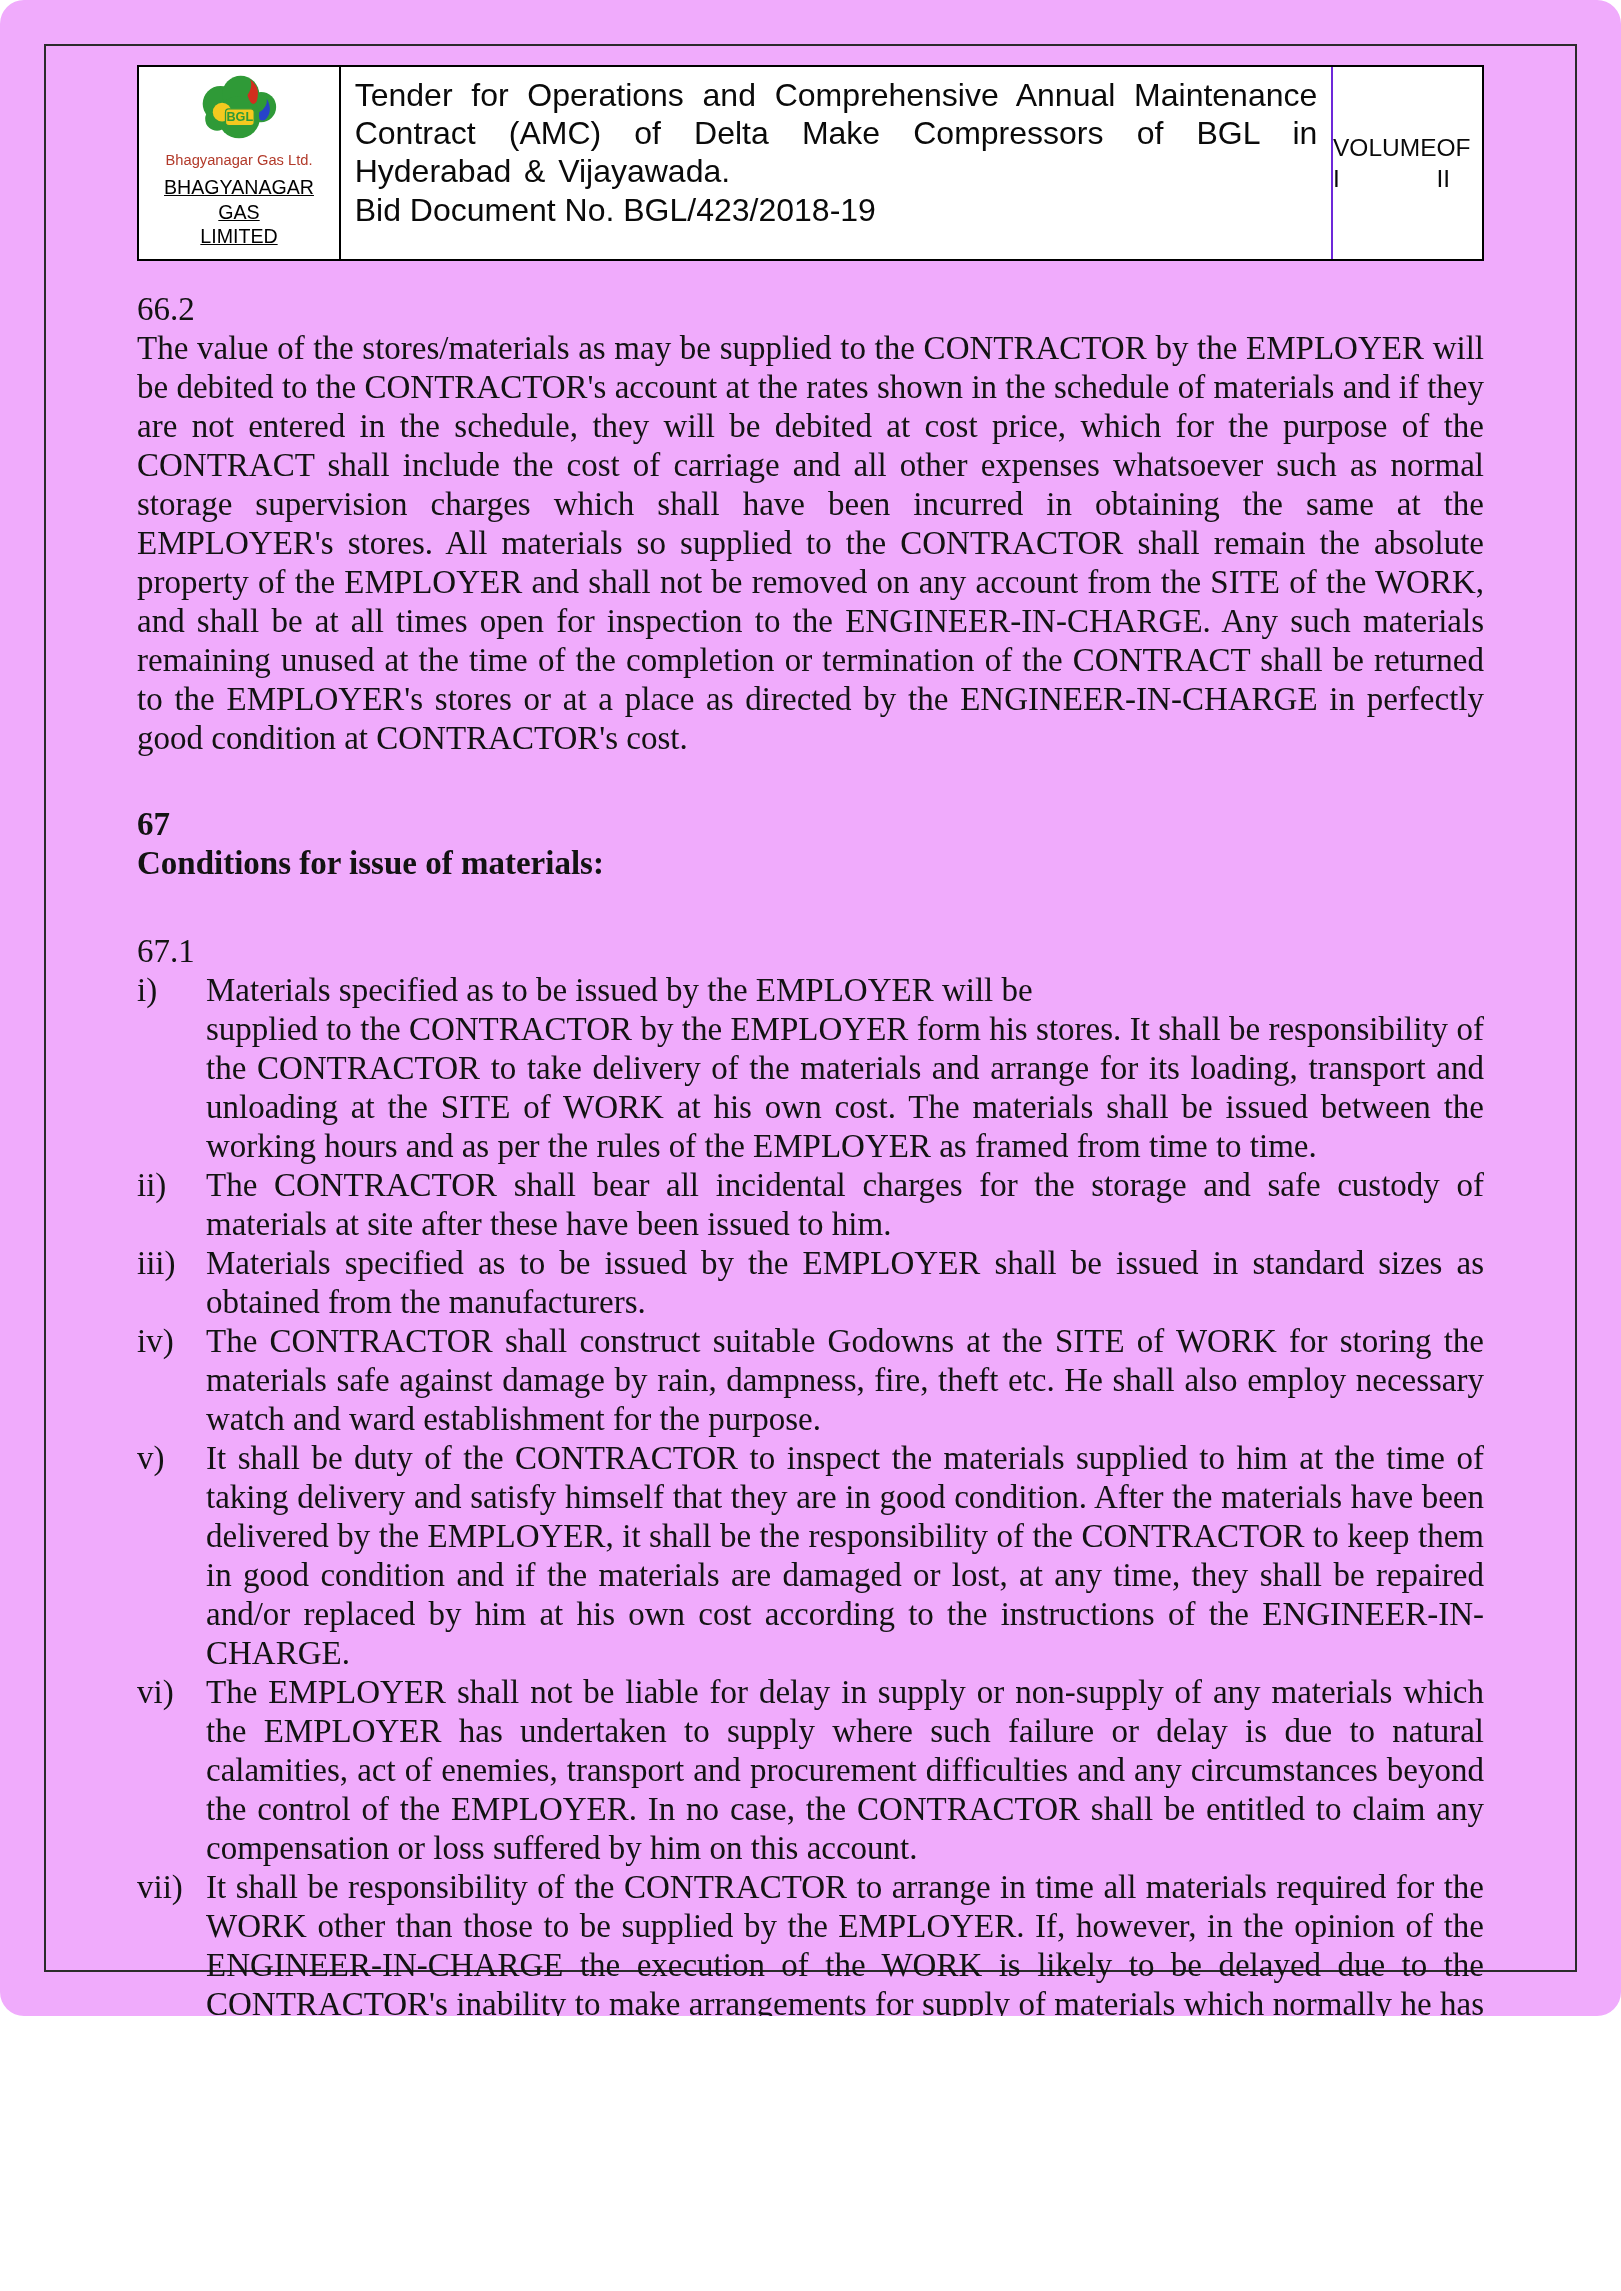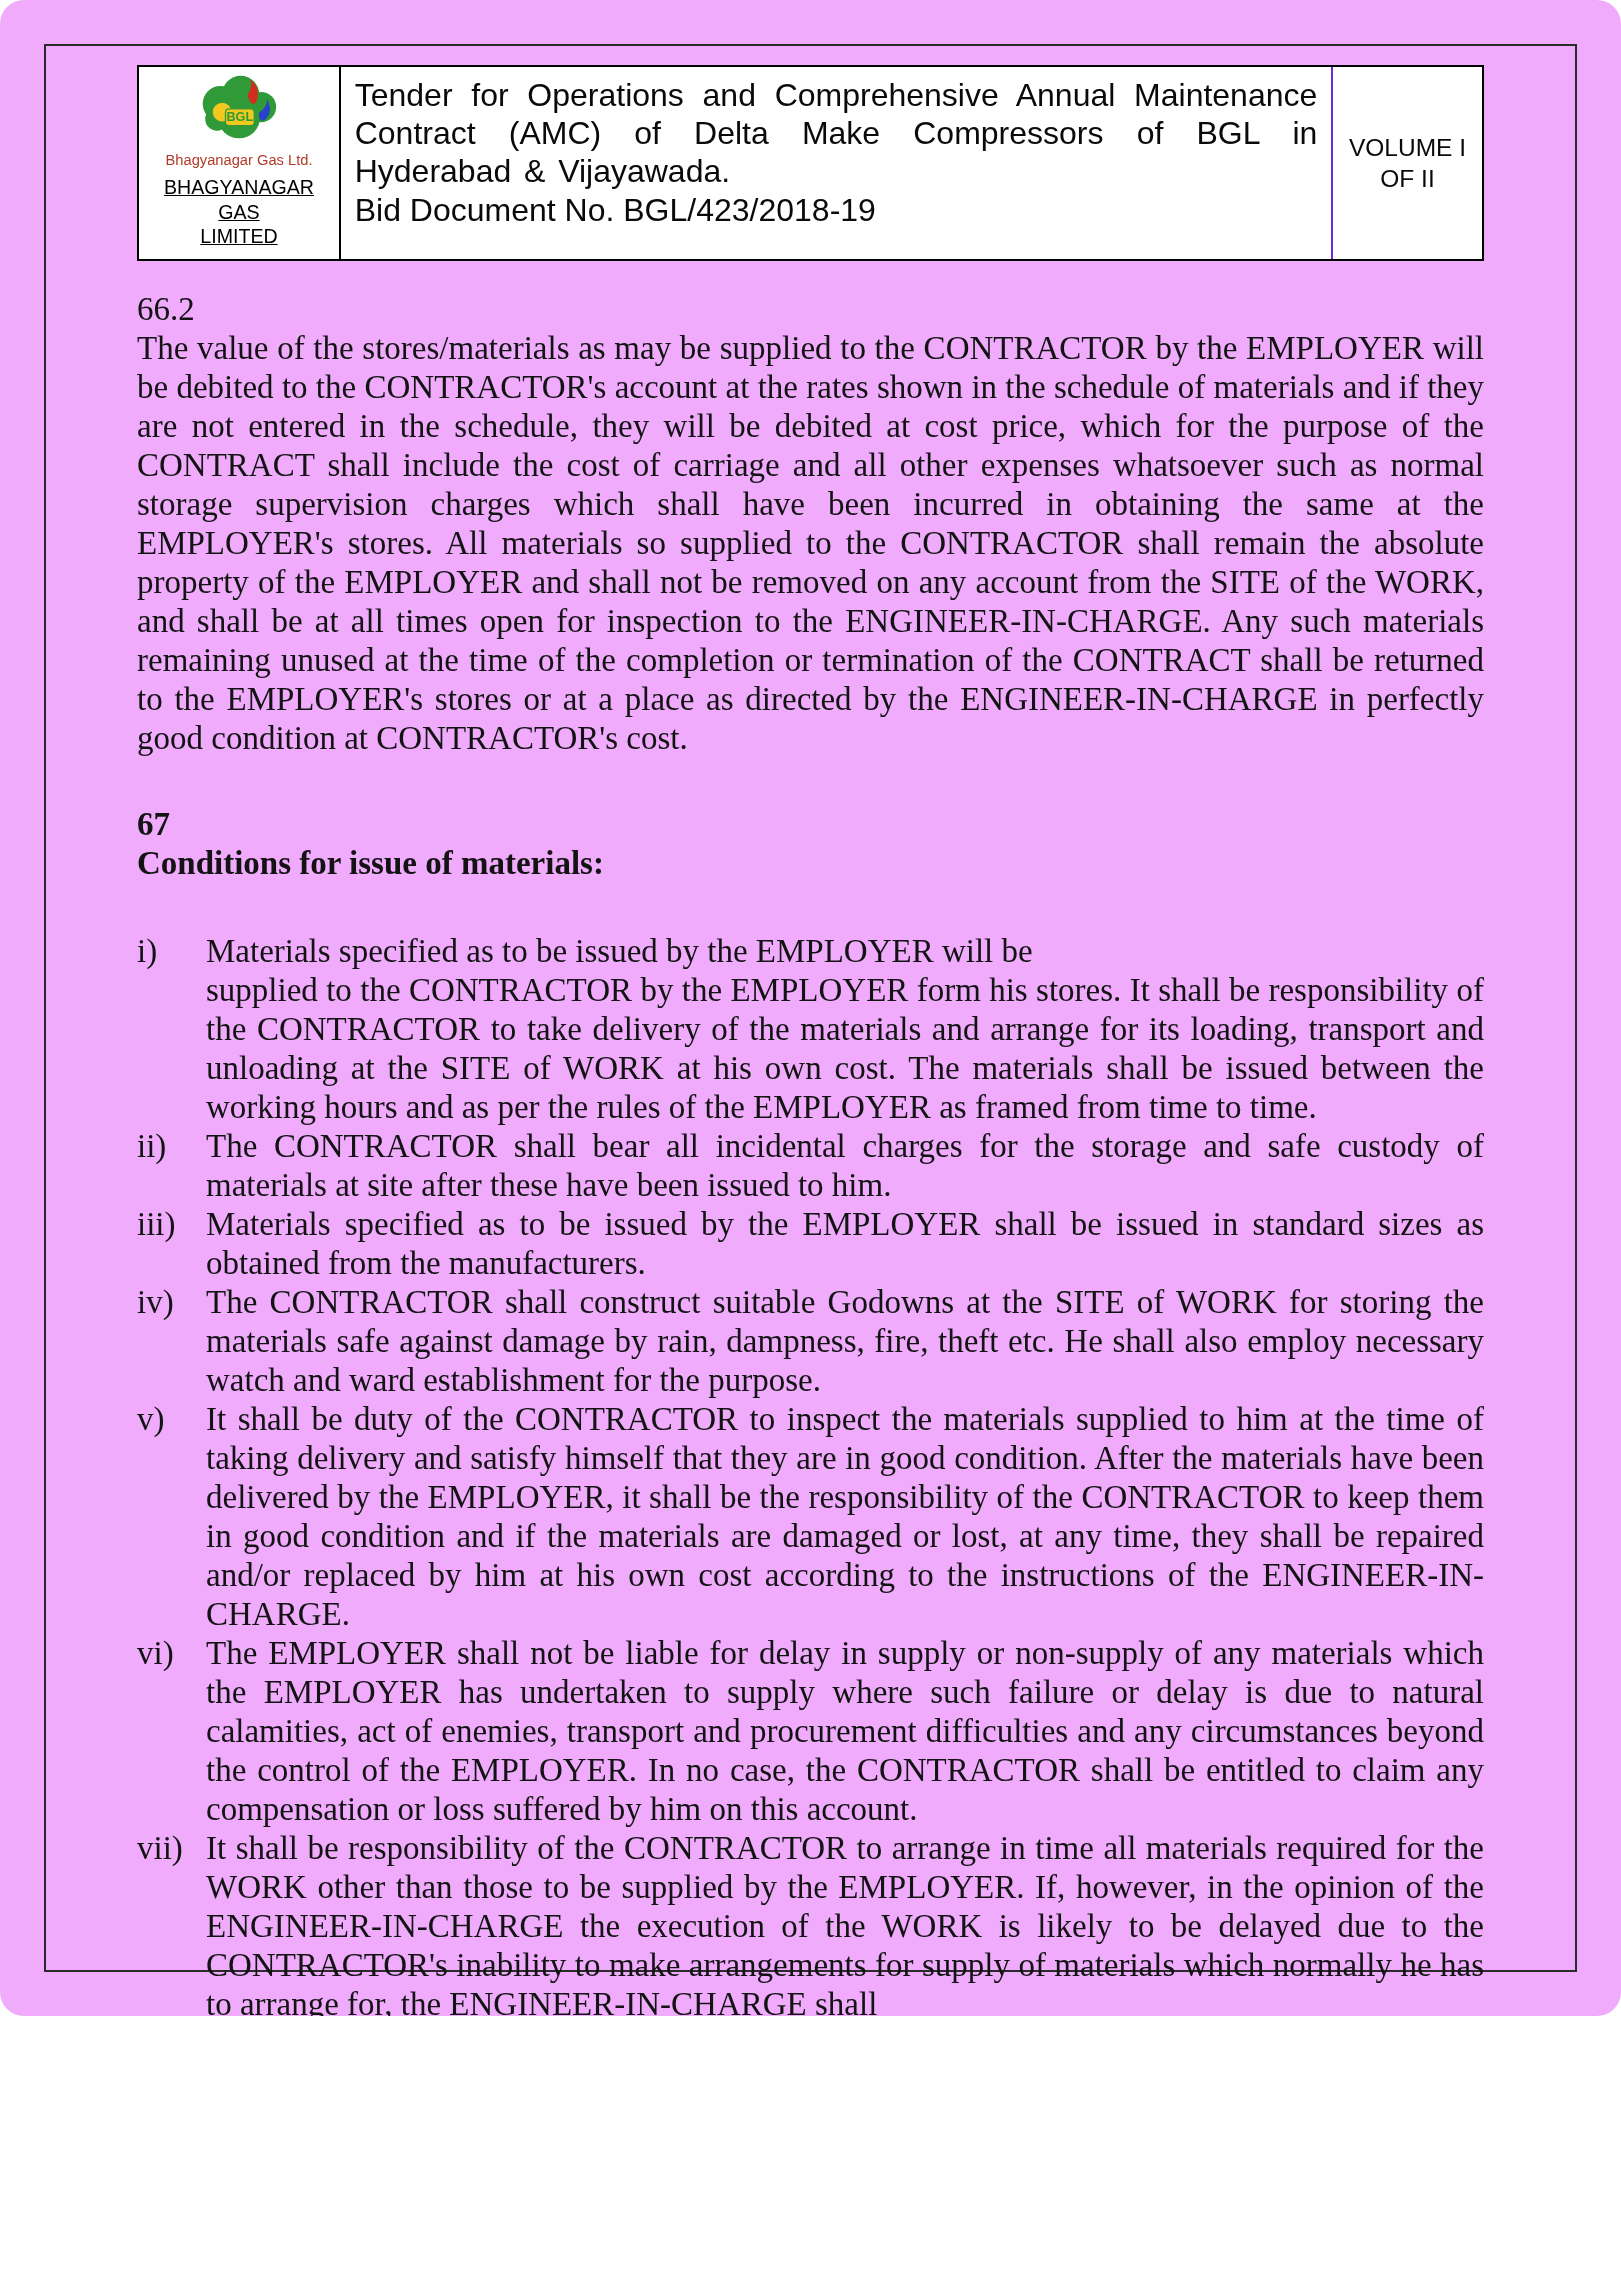--- a/index.html
+++ b/index.html
@@ -72,21 +72,20 @@
   }
   .title-doc {
     font-size: 32px;
     line-height: 40px;
     color: #0a0a0a;
   }
   .volume-cell {
     width: 149px;
     flex-shrink: 0;
     display: flex;
-    flex-direction: column;
     align-items: center;
     justify-content: center;
     font-size: 24.5px;
     line-height: 31px;
     color: #0a0a0a;
   }
 
   
   .clause {
     display: flex;
@@ -177,20 +176,21 @@
       <div class="num-col">66.2</div>
       <div class="clause-text">The value of the stores/materials as may be supplied to the CONTRACTOR by the EMPLOYER will be debited to the CONTRACTOR's account at the rates shown in the schedule of materials and if they are not entered in the schedule, they will be debited at cost price, which for the purpose of the CONTRACT shall include the cost of carriage and all other expenses whatsoever such as normal storage supervision charges which shall have been incurred in obtaining the same at the EMPLOYER's stores. All materials so supplied to the CONTRACTOR shall remain the absolute property of the EMPLOYER and shall not be removed on any account from the SITE of the WORK, and shall be at all times open for inspection to the ENGINEER-IN-CHARGE. Any such materials remaining unused at the time of the completion or termination of the CONTRACT shall be returned to the EMPLOYER's stores or at a place as directed by the ENGINEER-IN-CHARGE in perfectly good condition at CONTRACTOR's cost.</div>
     </div>
 
     <div class="clause heading-clause">
       <div class="num-col">67</div>
       <div class="clause-text" style="text-align:left;">Conditions for issue of materials:</div>
     </div>
 
     <div class="clause clause-671">
+      <div class="num-col">67.1</div>
       <div class="items">
 
         <div class="item">
           <div class="marker-col">i)</div>
           <div class="item-text">Materials specified as to be issued by the EMPLOYER will be
 supplied to the CONTRACTOR by the EMPLOYER form his stores. It shall be responsibility of the CONTRACTOR to take delivery of the materials and arrange for its loading, transport and unloading at the SITE of WORK at his own cost. The materials shall be issued between the working hours and as per the rules of the EMPLOYER as framed from time to time.</div>
         </div>
 
         <div class="item">
           <div class="marker-col">ii)</div>

